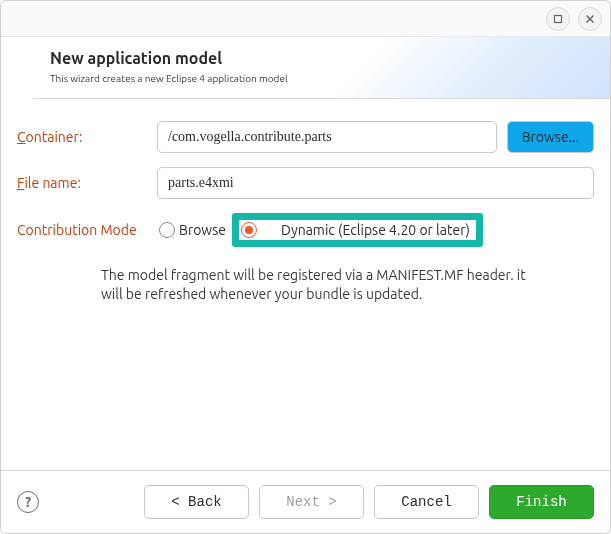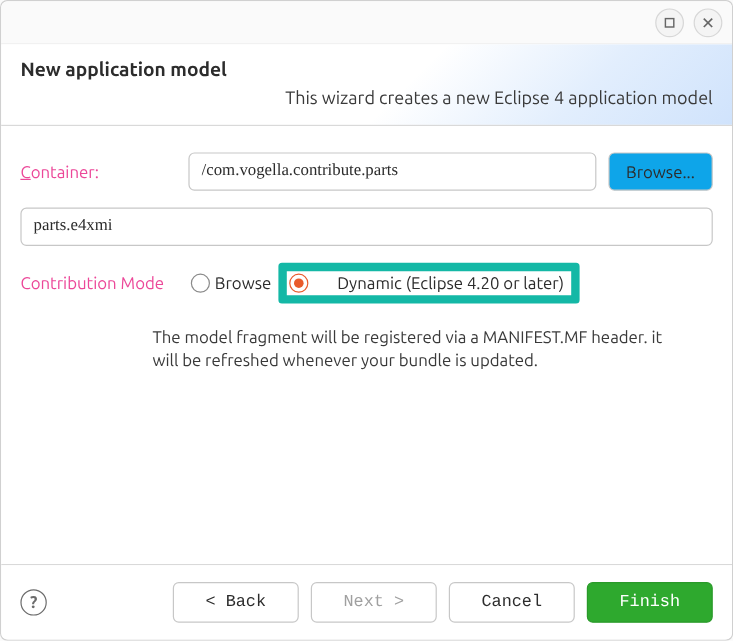--- a/index.html
+++ b/index.html
@@ -37,47 +37,47 @@
     display: flex; align-items: center; justify-content: center;
     font-size: 12px;
     color: #555;
     cursor: default;
   }
   .header {
     position: relative;
     padding: 12px 16px 14px 16px;
     background: linear-gradient(135deg, #ffffff 0%, #ffffff 55%, #e2eefd 78%, #d0e3fc 100%);
     border-bottom: 1px solid #d9d9d9;
+    margin-left: 33px;
   }
   .header h1 {
     margin: 0 0 6px 0;
     font-size: 16px;
     font-weight: 700;
   }
   .header p {
     margin: 0;
-    font-size: 15px;
+    font-size: 10px;
     color: #3a3a3a;
-    text-align: right;
   }
   .body {
     flex: 1;
     padding: 22px 16px 10px 16px;
     background: #fff;
   }
   .form-row {
     display: flex;
     align-items: center;
     margin-bottom: 14px;
     gap: 10px;
   }
   .form-row .lbl {
     width: 130px;
     font-size: 14px;
-    color: #ec4899;
+    color: #c2410c;
   }
   .form-row .lbl .mn { text-decoration: underline; }
   .text-input {
     flex: 1;
     height: 32px;
     padding: 4px 10px;
     font-size: 14px;
     border: 1px solid #c7c7c7;
     border-radius: 5px;
     background: #fff;
@@ -118,21 +118,21 @@
   }
   .radio-opt.selected .radio-circle {
     border-color: #e95b2c;
   }
   .radio-dot {
     width: 8px; height: 8px;
     border-radius: 50%;
     background: #e95b2c;
   }
   .desc-block {
-    margin-left: 110px;
+    margin-left: 84px;
     margin-top: 10px;
     font-size: 14px;
     line-height: 1.35;
     color: #3a3a3a;
     max-width: 430px;
   }
   .footer {
     border-top: 1px solid #d9d9d9;
     padding: 14px 16px;
     display: flex;
@@ -196,20 +196,23 @@
 
     <div class="form-row">
       <div class="lbl">
         <span class="mn">C</span>ontainer:
       </div>
       <input class="text-input" type="text" value="/com.vogella.contribute.parts" style="">
       <button class="btn">Browse...</button>
     </div>
 
     <div class="form-row">
+      <div class="lbl">
+        <span class="mn">F</span>ile name:
+      </div>
       <input class="text-input" type="text" value="parts.e4xmi" style="">
     </div>
 
     <div class="form-row" style="margin-bottom:19px;">
       <div class="lbl">Contribution Mode</div>
       <div class="radio-group">
         <label class="radio-opt">
           <span class="radio-circle"></span>
           <span>Browse</span>
         </label>

